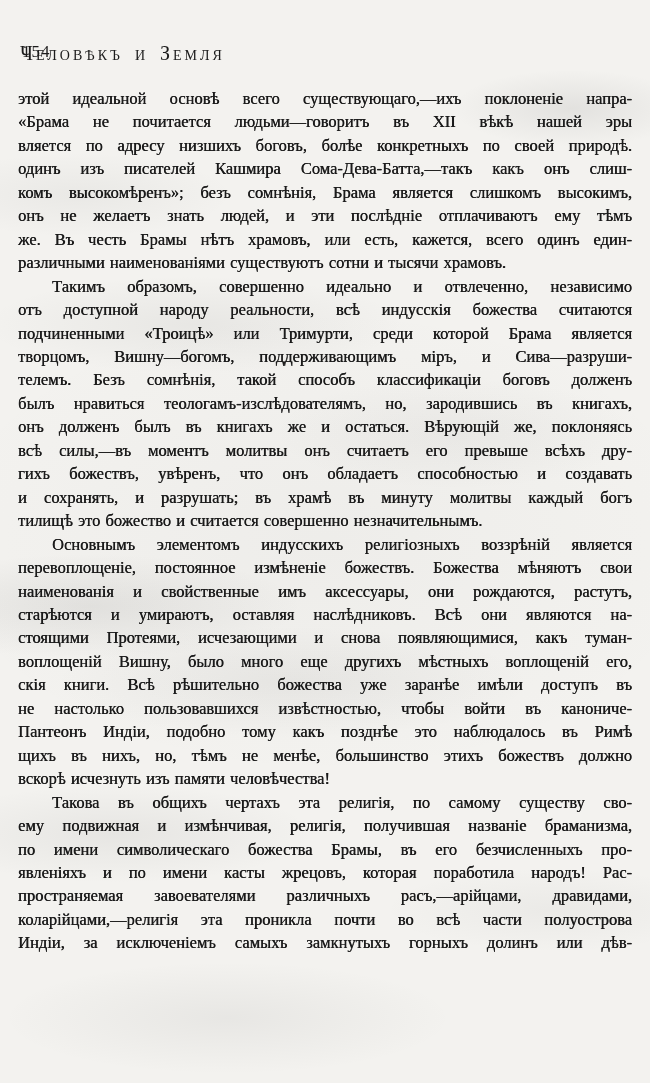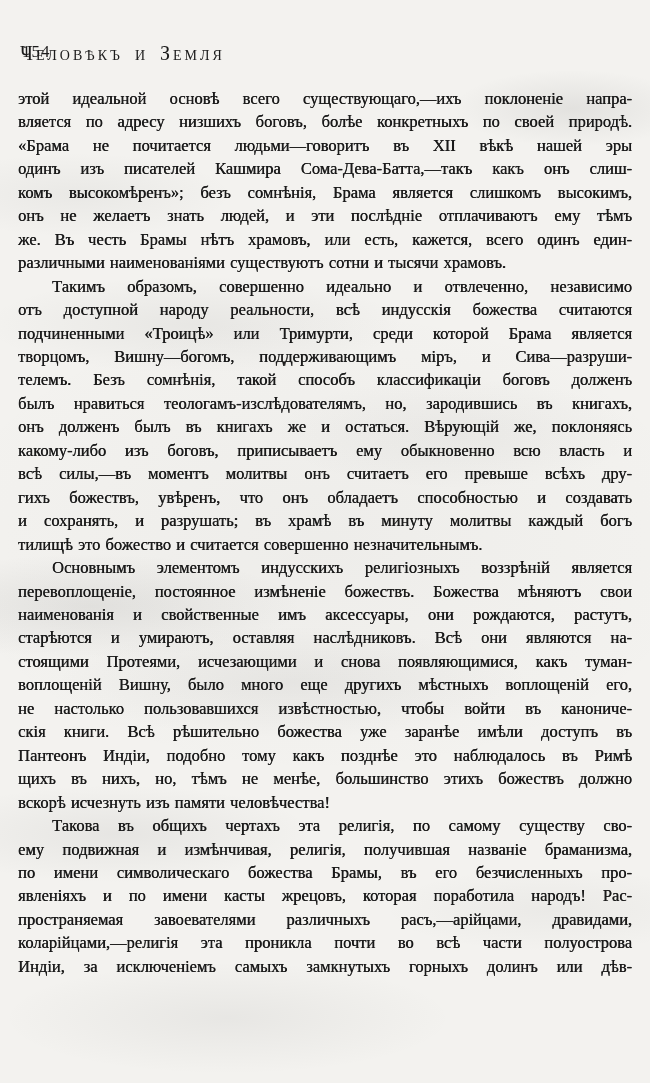--- a/index.html
+++ b/index.html
@@ -78,47 +78,46 @@
 <div class="page">
   <div class="texture"></div>
 
   <div class="header">
     <span class="page-num">154</span>
     <div class="running-title">Человѣкъ и Земля</div>
   </div>
 
   <div class="body-text" id="body-text">
       <div class="line">этой идеальной основѣ всего существующаго,—ихъ поклоненіе напра-</div>
+      <div class="line">«Брама не почитается людьми—говоритъ въ XII вѣкѣ нашей эры</div>
       <div class="line">вляется по адресу низшихъ боговъ, болѣе конкретныхъ по своей природѣ.</div>
-      <div class="line">«Брама не почитается людьми—говоритъ въ XII вѣкѣ нашей эры</div>
       <div class="line">одинъ изъ писателей Кашмира Сома-Дева-Батта,—такъ какъ онъ слиш-</div>
       <div class="line">комъ высокомѣренъ»; безъ сомнѣнія, Брама является слишкомъ высокимъ,</div>
       <div class="line">онъ не желаетъ знать людей, и эти послѣдніе отплачиваютъ ему тѣмъ</div>
       <div class="line">же. Въ честь Брамы нѣтъ храмовъ, или есть, кажется, всего одинъ един-</div>
       <div class="line endp">различными наименованіями существуютъ сотни и тысячи храмовъ.</div>
       <div class="line ind">Такимъ образомъ, совершенно идеально и отвлеченно, независимо</div>
       <div class="line">отъ доступной народу реальности, всѣ индусскія божества считаются</div>
       <div class="line">подчиненными «Троицѣ» или Тримурти, среди которой Брама является</div>
       <div class="line">творцомъ, Вишну—богомъ, поддерживающимъ міръ, и Сива—разруши-</div>
       <div class="line">телемъ. Безъ сомнѣнія, такой способъ классификаціи боговъ долженъ</div>
       <div class="line">былъ нравиться теологамъ-изслѣдователямъ, но, зародившись въ книгахъ,</div>
       <div class="line">онъ долженъ былъ въ книгахъ же и остаться. Вѣрующій же, поклоняясь</div>
-      <div class="line">какому-либо изъ боговъ, приписываетъ ему обыкновенно всю власть и</div>
       <div class="line">всѣ силы,—въ моментъ молитвы онъ считаетъ его превыше всѣхъ дру-</div>
       <div class="line">гихъ божествъ, увѣренъ, что онъ обладаетъ способностью и создавать</div>
       <div class="line">и сохранять, и разрушать; въ храмѣ въ минуту молитвы каждый богъ</div>
       <div class="line endp">тилищѣ это божество и считается совершенно незначительнымъ.</div>
       <div class="line ind">Основнымъ элементомъ индусскихъ религіозныхъ воззрѣній является</div>
       <div class="line">перевоплощеніе, постоянное измѣненіе божествъ. Божества мѣняютъ свои</div>
       <div class="line">наименованія и свойственные имъ аксессуары, они рождаются, растутъ,</div>
       <div class="line">старѣются и умираютъ, оставляя наслѣдниковъ. Всѣ они являются на-</div>
       <div class="line">стоящими Протеями, исчезающими и снова появляющимися, какъ туман-</div>
       <div class="line">воплощеній Вишну, было много еще другихъ мѣстныхъ воплощеній его,</div>
+      <div class="line">скія книги. Всѣ рѣшительно божества уже заранѣе имѣли доступъ въ</div>
       <div class="line">не настолько пользовавшихся извѣстностью, чтобы войти въ канониче-</div>
-      <div class="line">скія книги. Всѣ рѣшительно божества уже заранѣе имѣли доступъ въ</div>
       <div class="line">Пантеонъ Индіи, подобно тому какъ позднѣе это наблюдалось въ Римѣ</div>
       <div class="line">щихъ въ нихъ, но, тѣмъ не менѣе, большинство этихъ божествъ должно</div>
       <div class="line endp">вскорѣ исчезнуть изъ памяти человѣчества!</div>
       <div class="line ind">Такова въ общихъ чертахъ эта религія, по самому существу сво-</div>
       <div class="line">ему подвижная и измѣнчивая, религія, получившая названіе браманизма,</div>
       <div class="line">по имени символическаго божества Брамы, въ его безчисленныхъ про-</div>
       <div class="line">явленіяхъ и по имени касты жрецовъ, которая поработила народъ! Рас-</div>
       <div class="line">пространяемая завоевателями различныхъ расъ,—арійцами, дравидами,</div>
       <div class="line">коларійцами,—религія эта проникла почти во всѣ части полуострова</div>
       <div class="line">Индіи, за исключеніемъ самыхъ замкнутыхъ горныхъ долинъ или дѣв-</div>

